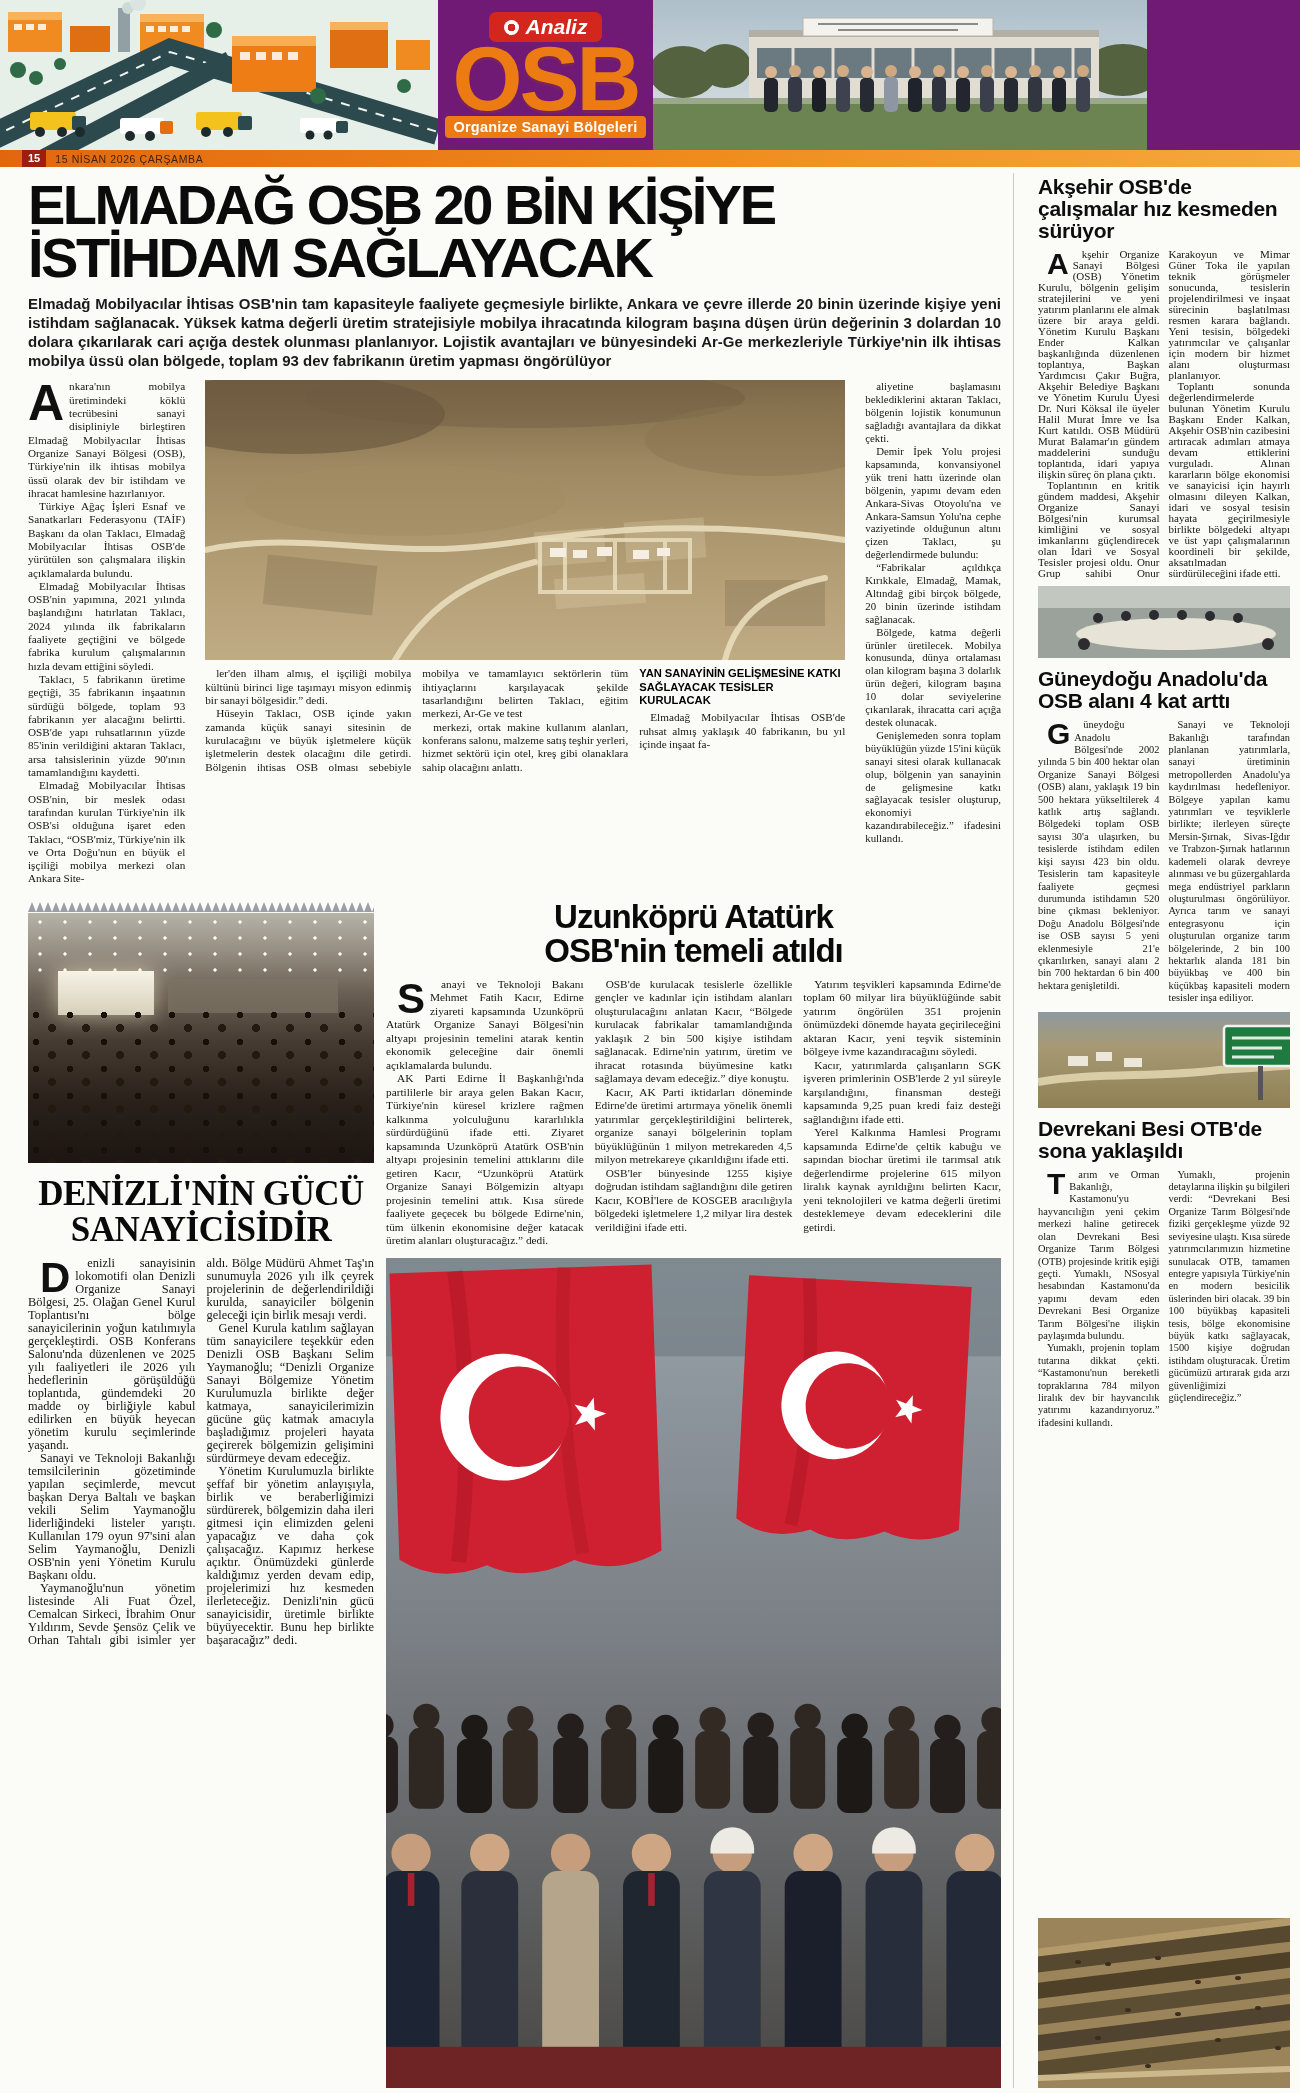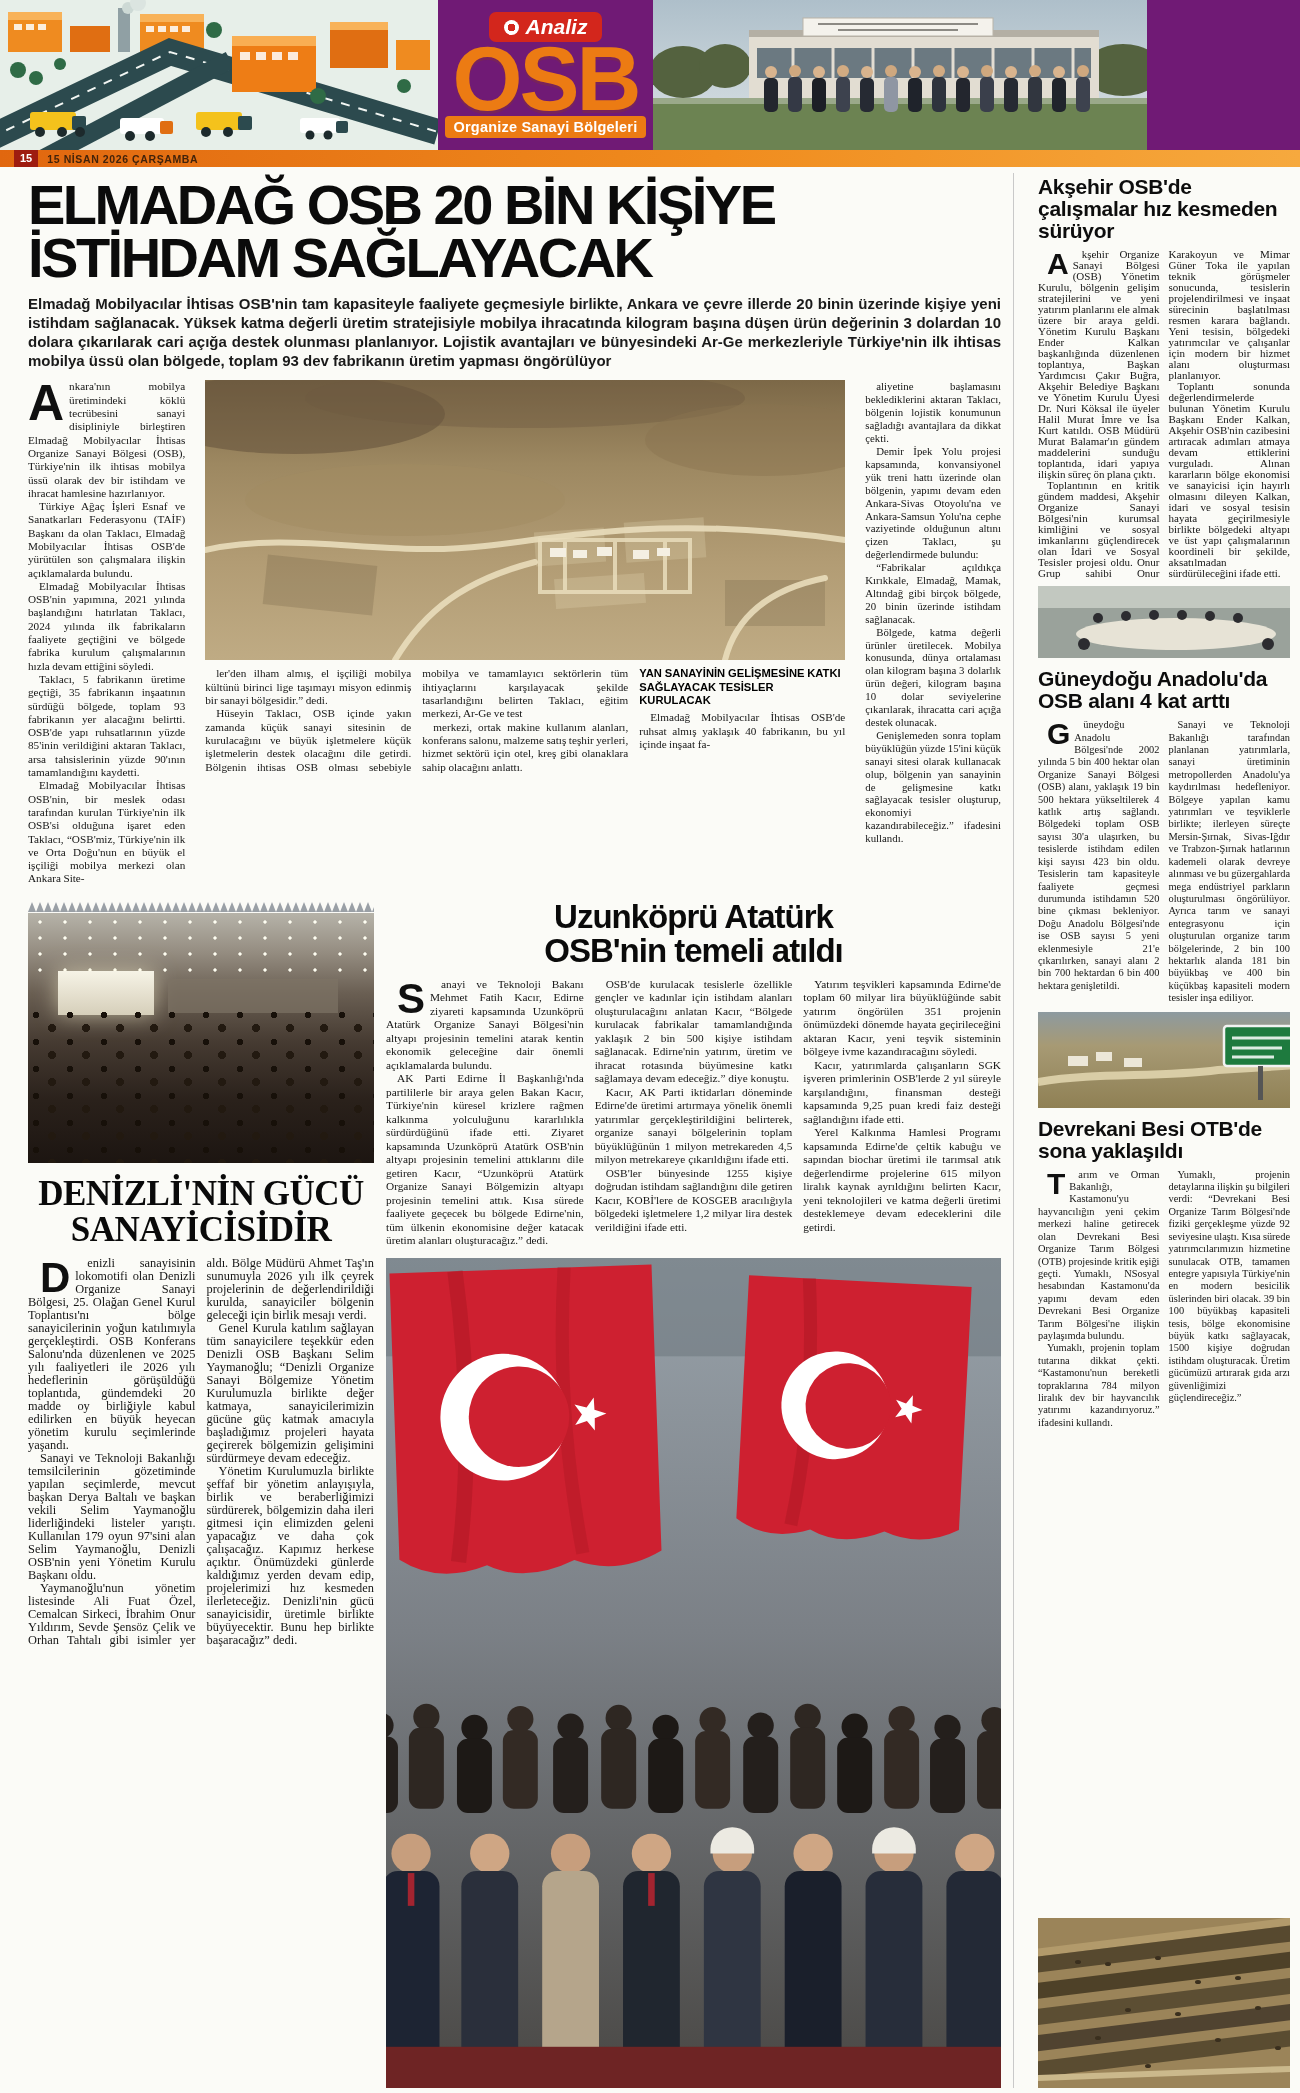--- a/index.html
+++ b/index.html
@@ -10,23 +10,23 @@
   .masthead{position:relative;height:150px;background:#701a75}
   .mast-illustration{position:absolute;left:0;top:0;width:438px;height:150px;overflow:hidden}
   .mast-logo{position:absolute;left:438px;top:0;width:215px;height:150px;text-align:center}
   .brand-box{display:inline-flex;align-items:center;gap:7px;background:#d3261c;color:#fff;border-radius:7px;padding:3px 15px;margin-top:12px;font-family:"Liberation Sans",sans-serif;font-style:italic;font-weight:bold;font-size:21px}
   .brand-dot{width:15px;height:15px;border-radius:50%;background:radial-gradient(circle,#d3261c 34%,#fff 36%)}
   .osb-title{font-family:"Liberation Sans",sans-serif;font-weight:bold;font-size:90px;line-height:74px;color:#ec7b13;letter-spacing:-3px;text-shadow:0 3px 0 rgba(150,70,0,.22)}
   .osb-subtitle{display:inline-block;background:#ec7b13;color:#fff;font-family:"Liberation Sans",sans-serif;font-weight:bold;font-size:14.5px;padding:3px 9px;border-radius:4px;letter-spacing:.2px}
   .mast-photo{position:absolute;left:653px;top:0;width:494px;height:150px;overflow:hidden}
 
   
-  .datebar{height:17px;background:linear-gradient(90deg,#e1670f,#f08c1e 55%,#f6a93e);display:flex;align-items:center;gap:9px;padding-left:14px;font-family:"Liberation Sans",sans-serif}
+  .datebar{height:17px;background:linear-gradient(90deg,#e1670f,#f08c1e 55%,#f6a93e);display:flex;align-items:center;gap:9px;padding-left:22px;font-family:"Liberation Sans",sans-serif}
   .pageno{background:#9e1c10;color:#fff;font-weight:bold;font-size:11px;line-height:17px;padding:0 6px}
-  .dateline{color:#43230a;font-weight:bold;font-size:10.5px;letter-spacing:.6px}
+  .dateline{color:#43230a;font-weight:normal;font-size:10.5px;letter-spacing:.6px}
 
   
   .content{display:flex;gap:12px;padding:6px 10px 0 28px}
   .main{width:973px;height:1915px;display:flex;flex-direction:column}
   .sidebar{width:277px;height:1915px;border-left:1px solid #c9c9c9;padding-left:24px;display:flex;flex-direction:column;gap:7px}
 
   
   .headline{font-family:"Liberation Sans",sans-serif;font-weight:bold;font-size:56px;line-height:.94;letter-spacing:-2.5px;color:#0b0b0b;margin:6px 0 10px}
   .lede{font-family:"Liberation Sans",sans-serif;font-weight:bold;font-size:15px;line-height:1.27;text-align:justify;color:#1a1a1a;margin-bottom:10px}
   .article-top{display:flex;gap:20px}

